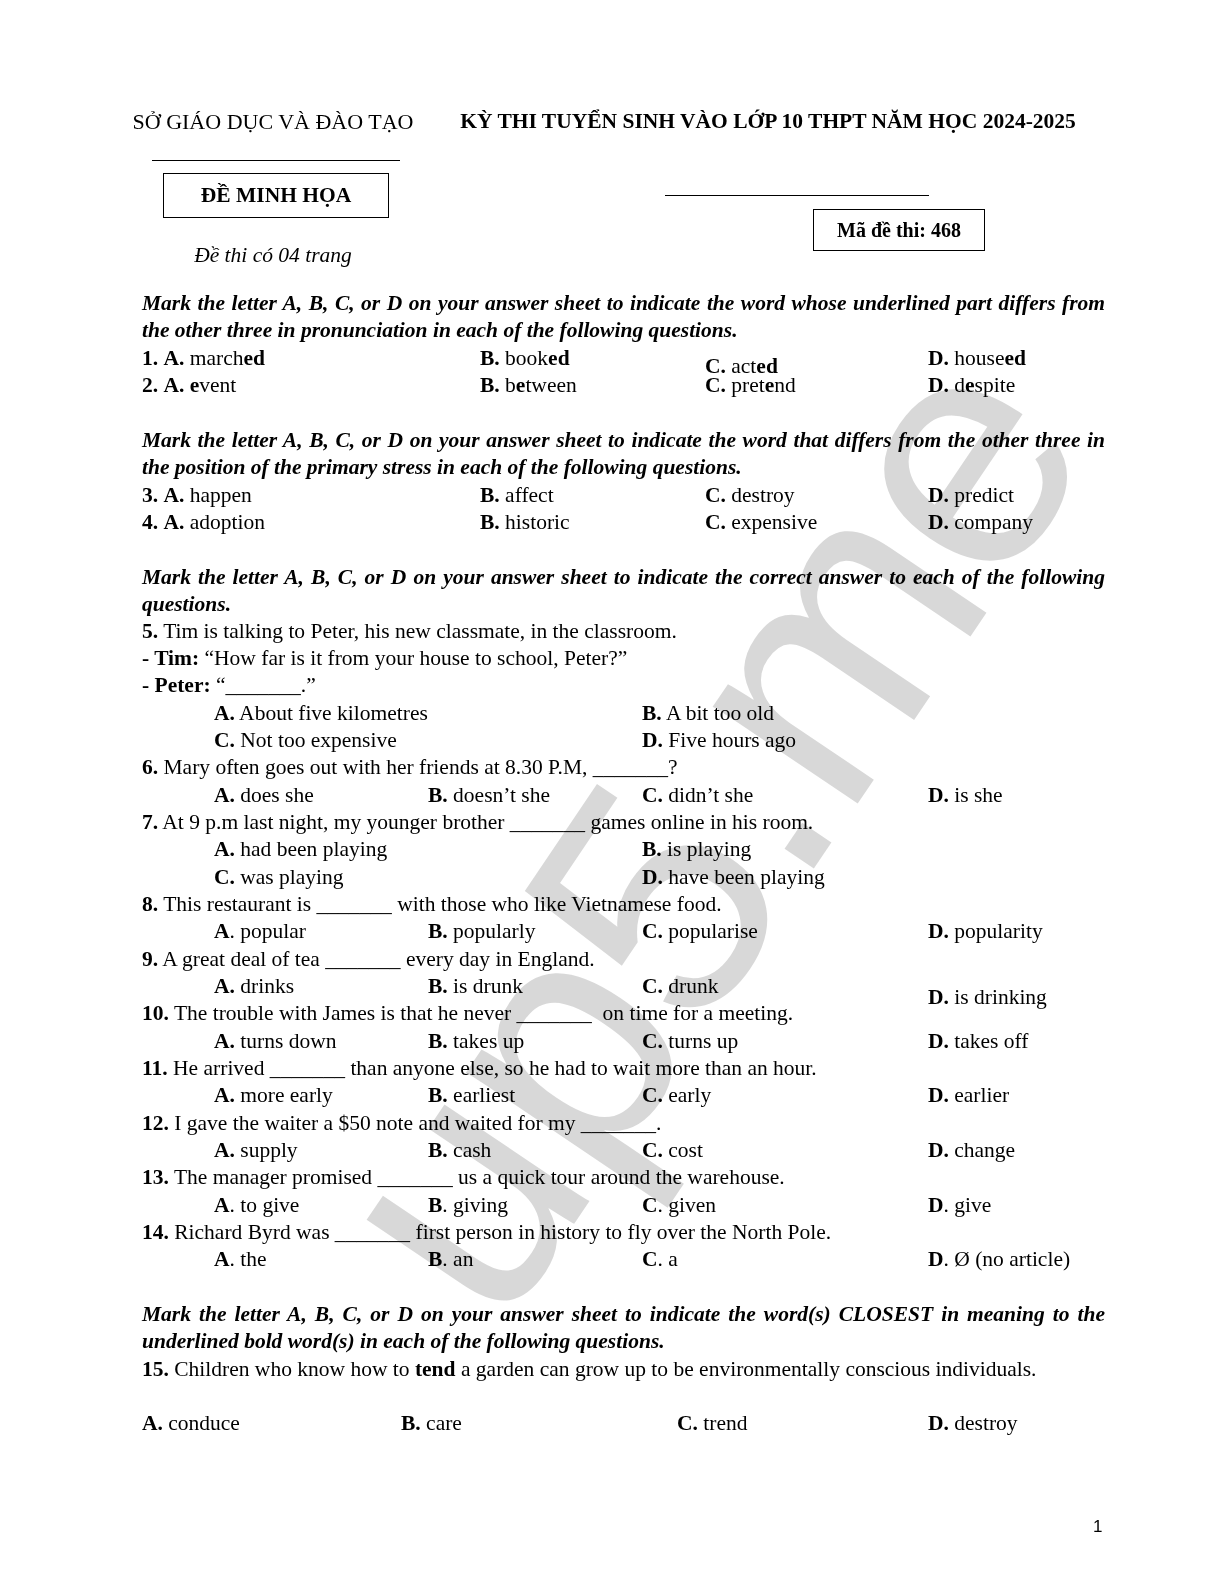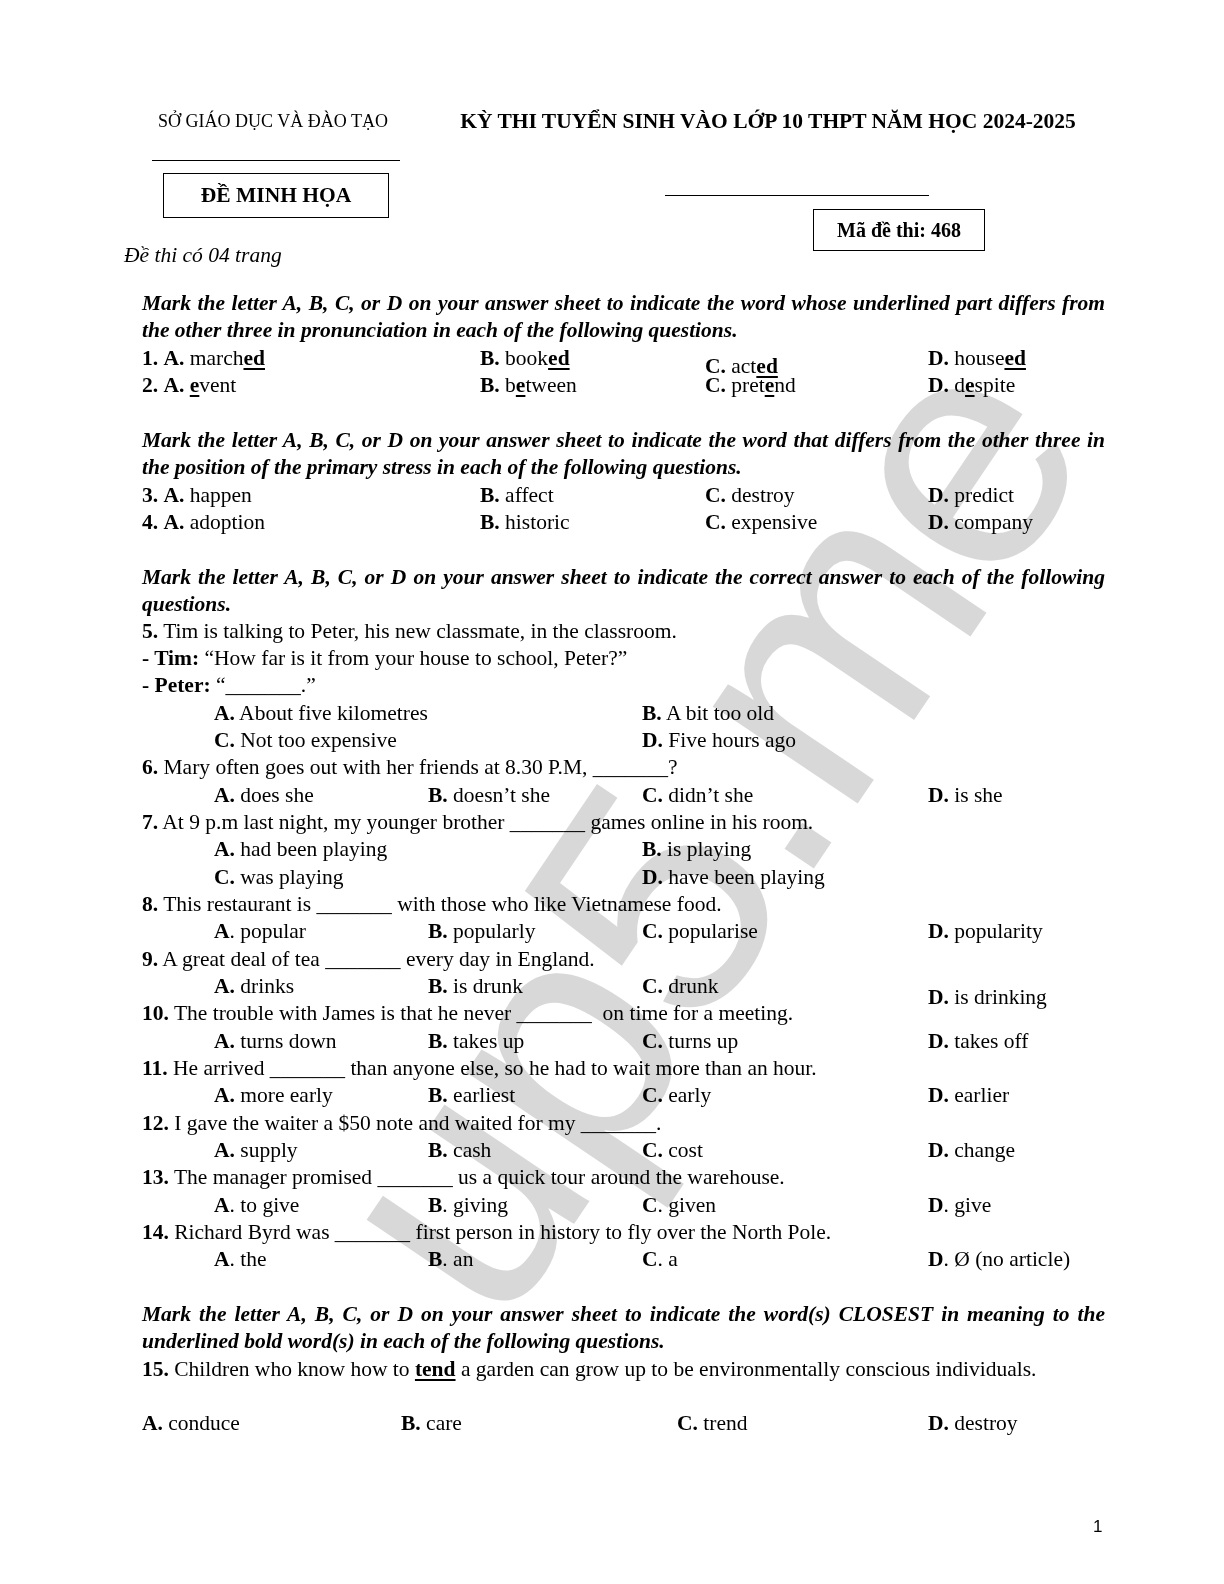--- a/index.html
+++ b/index.html
@@ -3,27 +3,27 @@
 <meta charset="utf-8">
 <style>
   html, body { margin: 0; padding: 0; background: #ffffff; }
   body {
     width: 1224px; height: 1584px; position: relative; overflow: hidden;
     font-family: "Liberation Serif", "DejaVu Serif", serif;
     color: #000; font-size: 21.5px;
   }
   .b { font-weight: bold; }
   .i { font-style: italic; }
-  .u { text-decoration: underline; text-decoration-thickness: 2px; text-underline-offset: 3px; }
+  .u { text-decoration-thickness: 2px; text-underline-offset: 3px; }
 
   
-  .hdr-left { position: absolute; left: 124px; top: 108px; width: 298px; text-align: center; font-size: 18px; line-height: 27px; }
+  .hdr-left { position: absolute; left: 124px; top: 108px; width: 298px; text-align: center; font-size: 22px; line-height: 27px; }
   .hdr-rule-left { position: absolute; left: 152px; top: 160px; width: 248px; height: 0; border-top: 1.5px solid #000; }
   .sample-box { position: absolute; left: 163px; top: 173px; width: 226px; height: 45px; border: 1.5px solid #000; box-sizing: border-box; display: flex; align-items: center; justify-content: center; font-weight: bold; font-size: 21.5px; }
-  .pages-note { position: absolute; left: 124px; top: 243px; width: 298px; text-align: left; font-style: italic; }
+  .pages-note { position: absolute; left: 124px; top: 243px; width: 298px; text-align: center; font-style: italic; }
   .hdr-right { position: absolute; left: 420px; top: 108px; width: 696px; text-align: center; line-height: 27px; }
   .hdr-rule-right { position: absolute; left: 665px; top: 195px; width: 264px; border-top: 1.5px solid #000; }
   .code-box { position: absolute; left: 813px; top: 209px; width: 172px; height: 42px; border: 1.5px solid #000; box-sizing: border-box; display: flex; align-items: center; justify-content: center; font-weight: bold; font-size: 20px; }
 
   
   .instr { position: absolute; left: 142px; width: 963px; font-weight: bold; font-style: italic; line-height: 27.3px; text-align: justify; text-align-last: left; }
   .line { position: absolute; left: 142px; height: 27px; line-height: 27px; white-space: nowrap; }
   .opt { position: absolute; height: 27px; line-height: 27px; white-space: nowrap; }
   .q15 { position: absolute; left: 142px; top: 1356px; width: 963px; line-height: 27.3px; text-align: justify; text-align-last: left; }
   .page-num { position: absolute; left: 1093px; top: 1517px; font-family: "Liberation Sans", "DejaVu Sans", sans-serif; font-size: 17px; }

